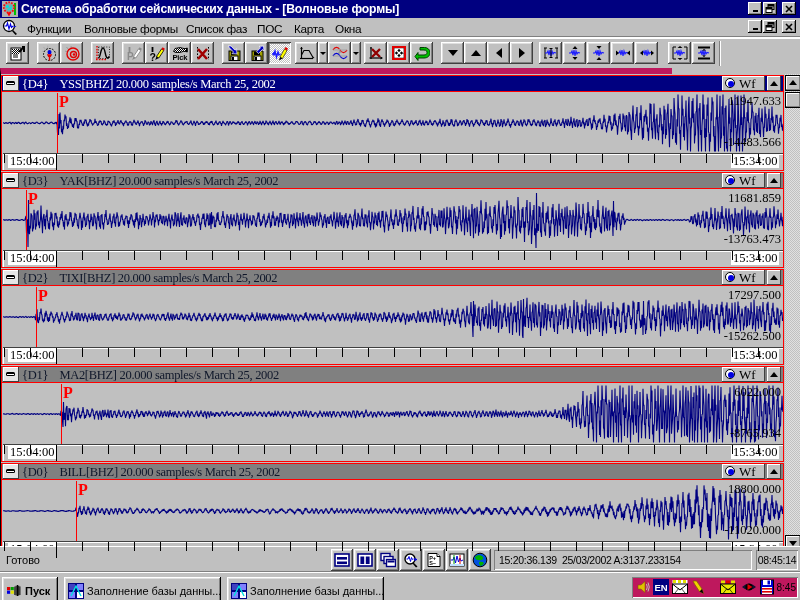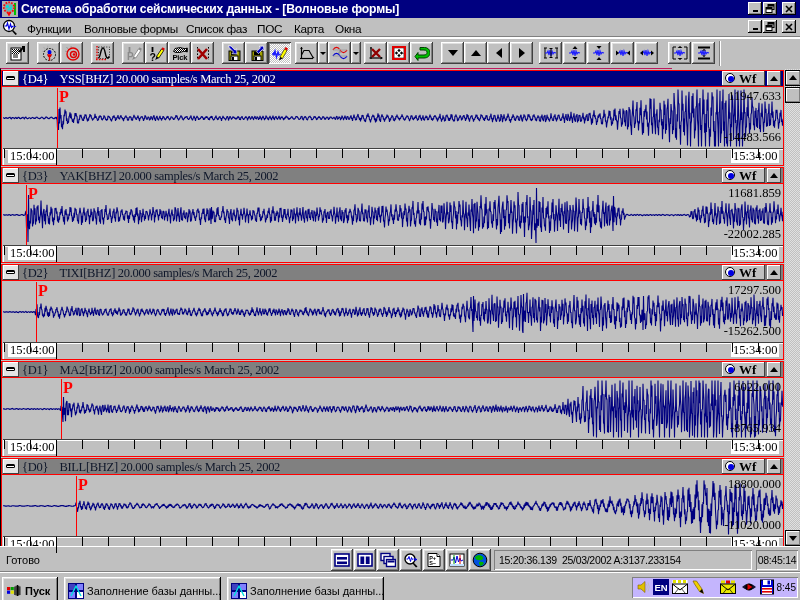--- a/index.html
+++ b/index.html
@@ -15,35 +15,35 @@
 .toolbar { position:absolute; left:0; top:40px; width:800px; height:28px; background:#c0c0c0; }
 .tbtn { position:absolute; top:2px; height:22px; background:#c0c0c0;
   box-shadow: inset -1px -1px 0 #404040, inset 1px 1px 0 #fff, inset -2px -2px 0 #808080, inset 2px 2px 0 #dfdfdf;
   display:flex; align-items:center; justify-content:center; }
 .tbtn.press { background-color:#fff;
   background-image: linear-gradient(45deg,#c0c0c0 25%,transparent 25%,transparent 75%,#c0c0c0 75%),
                     linear-gradient(45deg,#c0c0c0 25%,transparent 25%,transparent 75%,#c0c0c0 75%);
   background-size:2px 2px; background-position:0 0,1px 1px;
   box-shadow: inset 1px 1px 0 #404040, inset -1px -1px 0 #fff, inset 2px 2px 0 #808080; }
 .tsep { position:absolute; top:1px; width:2px; height:25px; border-left:1px solid #808080; border-right:1px solid #fff; }
-.mdi { position:absolute; left:0; top:68px; width:672px; height:478px; background:#c0c0c0; border-top:1px solid #be185d; border-left:1px solid #000; }
+.mdi { position:absolute; left:0; top:68px; width:672px; height:478px; background:#c0c0c0; border-top:6px solid #be185d; border-left:1px solid #000; }
 .panel { position:absolute; left:0; width:783px; height:96px; border:1px solid #ff0000; background:#c0c0c0; }
 .phdr { position:absolute; left:0; top:0; width:781px; height:16px; background:#808080; border-bottom:1px solid #ff0000; }
 .phdr.act { background:#000080; }
 .phdr .htxt { position:absolute; left:20px; top:1px; font-family:"Liberation Serif", serif; font-size:12.5px; letter-spacing:-0.3px; color:#0f172a; white-space:nowrap; }
 .phdr.act .htxt { color:#fff; }
 .sysbx { position:absolute; left:1px; top:0px; width:16px; height:15px; background:#e4e4e4;
   box-shadow: inset -1px -1px 0 #404040, inset 1px 1px 0 #fff; }
 .sysbx .dash { position:absolute; left:3px; top:5px; width:9px; height:4px; background:#000; border-radius:1.5px; }
 .sysbx .dash::after { content:""; position:absolute; left:1px; top:1.5px; width:7px; height:1px; background:#fff; }
 .wfbtn { position:absolute; right:18px; top:0; width:43px; height:15px; background:#c0c0c0;
   box-shadow: inset -1px -1px 0 #404040, inset 1px 1px 0 #fff; }
 .radio { position:absolute; left:3px; top:2px; width:10px; height:10px; border-radius:50%; background:#fff; border:1px solid #000; }
 .radio::after { content:""; position:absolute; left:2px; top:2px; width:6px; height:6px; border-radius:50%; background:#0000e0; }
-.wft { position:absolute; left:17px; top:0px; font-family:"Liberation Serif", serif; font-size:13px; font-weight:bold; color:#000; }
+.wft { position:absolute; left:17px; top:0px; font-family:"Liberation Serif", serif; font-size:13px; font-weight:normal; color:#000; }
 .upbtn { position:absolute; right:2px; top:0; width:14px; height:15px; background:#c0c0c0;
   box-shadow: inset -1px -1px 0 #404040, inset 1px 1px 0 #fff; display:flex; align-items:center; justify-content:center; }
 .trace { position:absolute; left:1px; top:17px; width:780px; height:60px; background:#c0c0c0; overflow:hidden; }
 .pline { position:absolute; top:0; width:1px; height:60px; background:#ff0000; }
 .plab { position:absolute; top:0px; font-family:"Liberation Serif", serif; font-size:16px; font-weight:bold; color:#ff0000; }
 .amax,.amin { position:absolute; right:2px; font-family:"Liberation Serif", serif; font-size:12.5px; color:#000; }
 .amax { top:1px; } .amin { bottom:3px; }
 .taxis { position:absolute; left:1px; top:77px; width:780px; height:17px; background:#c0c0c0;
   border-top:1px solid #404040; box-shadow: inset 1px 1px 0 #fff; }
 .taxis svg { position:absolute; left:0; top:0; z-index:2; }
@@ -66,21 +66,21 @@
 .taskbar { position:absolute; left:0; top:572px; width:800px; height:28px; background:#c0c0c0; border-top:1px solid #fff; box-shadow:0 -1px 0 #808080; }
 .task { position:absolute; top:4px; height:27px; background:#c0c0c0;
   box-shadow: inset -1px -1px 0 #000, inset 1px 1px 0 #fff, inset -2px -2px 0 #808080, inset 2px 2px 0 #dfdfdf;
   font-size:11px; color:#000; display:flex; align-items:center; white-space:nowrap; overflow:hidden; }
 .task .ticon { width:16px; height:16px; margin:0 3px 0 4px; flex:none; }
 .task.press { background-color:#fff;
   background-image: linear-gradient(45deg,#c0c0c0 25%,transparent 25%,transparent 75%,#c0c0c0 75%),
                     linear-gradient(45deg,#c0c0c0 25%,transparent 25%,transparent 75%,#c0c0c0 75%);
   background-size:2px 2px; background-position:0 0,1px 1px;
   box-shadow: inset 1px 1px 0 #000, inset -1px -1px 0 #fff, inset 2px 2px 0 #808080; font-weight:bold; }
-.tray { position:absolute; left:632px; top:4px; width:166px; height:21px; background:#c4b5fd;
+.tray { position:absolute; left:632px; top:4px; width:166px; height:21px; background:#be185d;
   box-shadow: inset 1px 1px 0 #808080, inset -1px -1px 0 #fff; }
 .tico { position:absolute; top:2px; width:16px; height:16px; }
 .tclock { position:absolute; right:2px; top:5px; font-size:10px; color:#000; }
 </style></head><body>
 <div class="titlebar">
     <div class="abs" style="left:2px;top:1px"><svg width="16" height="16" viewBox="0 0 16 16" style="">
         <rect width="16" height="16" fill="#b0b0b0"></rect>
 <rect x="12" y="2" width="2" height="12" fill="#00c000"></rect>
 <circle cx="7" cy="6.5" r="5.2" fill="#9a9a9a" stroke="#ff0000" stroke-width="1.8" stroke-dasharray="1.6 1.3"></circle>
 <circle cx="5.5" cy="5.5" r="1.6" fill="#00e0e0"></circle>
@@ -459,21 +459,21 @@
           <svg width="12" height="14" viewBox="0 0 12 14" style="">
             <path d="M2 9 L10 9 L6 4 Z" fill="#000"></path>
           </svg>
         </div>
       </div>
 <div class="trace"><svg width="780" height="60" viewBox="0 0 780 60" style="">
           <polyline points="0.0,29.8 0.5,29.8 1.0,29.8 1.5,30.2 2.0,30.0 2.5,30.1 3.0,29.7 3.5,29.9 4.0,29.9 4.5,30.3 5.0,30.1 5.5,30.0 6.0,29.5 6.5,29.8 7.0,29.9 7.5,30.7 8.0,30.2 8.5,30.1 9.0,29.6 9.5,29.7 10.0,29.5 10.5,30.2 11.0,29.9 11.5,30.4 12.0,30.0 12.5,30.2 13.0,29.5 13.5,29.7 14.0,29.4 14.5,30.1 15.0,29.8 15.5,30.5 16.0,30.2 16.5,30.4 17.0,30.3 17.5,30.3 18.0,29.6 18.5,29.9 19.0,29.4 19.5,30.0 20.0,29.8 20.5,30.6 21.0,30.2 21.5,30.2 22.0,29.5 22.5,27.7 23.0,25.9 23.5,42.9 24.0,31.0 24.5,29.3 25.0,57.0 25.5,10.0 26.0,42.1 26.5,44.2 27.0,35.8 27.5,38.6 28.0,23.3 28.5,25.1 29.0,25.9 29.5,41.4 30.0,38.4 30.5,38.2 31.0,19.7 31.5,29.6 32.0,23.3 32.5,39.6 33.0,33.8 33.5,36.4 34.0,21.6 34.5,24.3 35.0,20.2 35.5,35.3 36.0,31.9 36.5,38.3 37.0,32.1 37.5,28.8 38.0,15.5 38.5,28.4 39.0,33.0 39.5,43.2 40.0,28.5 40.5,25.9 41.0,24.0 41.5,36.2 42.0,29.0 42.5,39.4 43.0,25.4 43.5,26.9 44.0,19.9 44.5,30.8 45.0,31.0 45.5,38.8 46.0,33.3 46.5,39.5 47.0,27.2 47.5,30.5 48.0,21.9 48.5,28.4 49.0,23.5 49.5,36.6 50.0,32.4 50.5,40.3 51.0,33.2 51.5,35.0 52.0,23.1 52.5,25.1 53.0,22.9 53.5,28.8 54.0,26.6 54.5,36.4 55.0,31.4 55.5,37.8 56.0,33.7 56.5,34.7 57.0,27.0 57.5,29.6 58.0,23.7 58.5,28.2 59.0,21.1 59.5,30.8 60.0,30.3 60.5,36.8 61.0,32.0 61.5,39.6 62.0,25.6 62.5,29.7 63.0,24.0 63.5,30.2 64.0,28.7 64.5,36.4 65.0,32.4 65.5,34.4 66.0,28.7 66.5,30.8 67.0,22.1 67.5,27.0 68.0,22.5 68.5,30.5 69.0,31.0 69.5,36.9 70.0,32.3 70.5,35.7 71.0,27.9 71.5,32.8 72.0,22.8 72.5,25.3 73.0,24.1 73.5,29.6 74.0,29.2 74.5,36.1 75.0,35.1 75.5,38.7 76.0,29.5 76.5,27.0 77.0,22.8 77.5,27.0 78.0,28.8 78.5,39.9 79.0,30.7 79.5,37.6 80.0,28.3 80.5,26.4 81.0,22.6 81.5,30.4 82.0,27.5 82.5,36.9 83.0,33.8 83.5,35.1 84.0,26.4 84.5,26.8 85.0,23.8 85.5,31.3 86.0,30.8 86.5,39.3 87.0,30.1 87.5,32.2 88.0,23.7 88.5,30.0 89.0,26.7 89.5,35.6 90.0,36.0 90.5,34.1 91.0,23.4 91.5,26.4 92.0,25.7 92.5,33.1 93.0,33.1 93.5,39.6 94.0,28.4 94.5,26.8 95.0,22.1 95.5,30.6 96.0,26.1 96.5,36.6 97.0,34.5 97.5,38.7 98.0,25.1 98.5,26.2 99.0,24.0 99.5,34.5 100.0,32.9 100.5,39.4 101.0,32.7 101.5,32.3 102.0,24.0 102.5,26.8 103.0,20.1 103.5,29.4 104.0,29.5 104.5,34.9 105.0,33.7 105.5,34.1 106.0,29.0 106.5,27.4 107.0,23.6 107.5,31.7 108.0,30.9 108.5,37.9 109.0,33.1 109.5,33.2 110.0,26.4 110.5,27.2 111.0,23.7 111.5,33.1 112.0,32.1 112.5,36.7 113.0,26.9 113.5,28.4 114.0,22.4 114.5,25.3 115.0,26.9 115.5,36.6 116.0,32.2 116.5,36.1 117.0,32.3 117.5,31.0 118.0,25.5 118.5,27.1 119.0,24.3 119.5,29.9 120.0,29.2 120.5,34.7 121.0,31.3 121.5,35.6 122.0,28.3 122.5,28.8 123.0,25.6 123.5,26.8 124.0,26.0 124.5,33.8 125.0,30.4 125.5,38.0 126.0,30.6 126.5,34.0 127.0,27.4 127.5,29.7 128.0,24.4 128.5,25.2 129.0,26.0 129.5,31.4 130.0,29.9 130.5,35.4 131.0,30.8 131.5,37.6 132.0,29.0 132.5,32.0 133.0,23.0 133.5,29.8 134.0,22.4 134.5,31.1 135.0,28.5 135.5,39.3 136.0,31.6 136.5,35.1 137.0,25.0 137.5,28.6 138.0,28.0 138.5,37.2 139.0,31.6 139.5,31.9 140.0,23.8 140.5,29.8 141.0,29.4 141.5,35.7 142.0,30.8 142.5,34.0 143.0,26.1 143.5,26.9 144.0,26.5 144.5,29.1 145.0,30.5 145.5,35.4 146.0,31.5 146.5,29.9 147.0,24.3 147.5,27.9 148.0,28.7 148.5,35.5 149.0,29.8 149.5,29.7 150.0,22.1 150.5,27.1 151.0,26.8 151.5,37.5 152.0,29.7 152.5,32.1 153.0,24.9 153.5,26.9 154.0,24.3 154.5,29.3 155.0,30.5 155.5,35.4 156.0,29.5 156.5,31.0 157.0,24.1 157.5,29.3 158.0,25.5 158.5,33.0 159.0,31.7 159.5,34.1 160.0,26.2 160.5,26.2 161.0,26.8 161.5,35.5 162.0,31.2 162.5,31.7 163.0,25.8 163.5,29.7 164.0,30.1 164.5,36.3 165.0,28.9 165.5,27.7 166.0,23.9 166.5,31.5 167.0,30.2 167.5,38.4 168.0,29.5 168.5,28.0 169.0,24.5 169.5,30.6 170.0,29.1 170.5,36.2 171.0,33.4 171.5,34.6 172.0,22.3 172.5,23.6 173.0,25.3 173.5,36.4 174.0,31.1 174.5,30.4 175.0,23.1 175.5,30.0 176.0,32.5 176.5,37.0 177.0,28.9 177.5,26.0 178.0,22.2 178.5,34.7 179.0,34.7 179.5,35.6 180.0,27.7 180.5,29.5 181.0,25.3 181.5,32.8 182.0,31.4 182.5,34.1 183.0,27.7 183.5,27.7 184.0,28.2 184.5,37.1 185.0,32.8 185.5,31.6 186.0,24.1 186.5,28.6 187.0,25.6 187.5,36.4 188.0,36.1 188.5,34.8 189.0,27.8 189.5,27.7 190.0,24.1 190.5,30.2 191.0,27.1 191.5,32.9 192.0,32.7 192.5,35.9 193.0,30.9 193.5,32.1 194.0,25.6 194.5,25.0 195.0,23.6 195.5,28.0 196.0,25.8 196.5,35.0 197.0,34.1 197.5,39.9 198.0,32.2 198.5,34.2 199.0,27.9 199.5,28.4 200.0,23.8 200.5,28.9 201.0,23.6 201.5,34.0 202.0,34.5 202.5,37.1 203.0,29.2 203.5,31.1 204.0,23.4 204.5,28.9 205.0,24.9 205.5,35.5 206.0,33.5 206.5,35.2 207.0,23.3 207.5,28.1 208.0,39.0 208.5,22.0 209.0,34.0 209.5,31.9 210.0,25.5 210.5,27.9 211.0,26.7 211.5,37.0 212.0,35.2 212.5,37.2 213.0,29.9 213.5,31.8 214.0,23.3 214.5,29.4 215.0,22.0 215.5,31.0 216.0,30.0 216.5,34.7 217.0,34.1 217.5,35.0 218.0,31.7 218.5,32.4 219.0,26.1 219.5,26.4 220.0,21.1 220.5,28.3 221.0,26.5 221.5,35.2 222.0,32.9 222.5,37.9 223.0,31.9 223.5,30.1 224.0,24.2 224.5,27.1 225.0,26.0 225.5,33.0 226.0,33.1 226.5,38.9 227.0,28.7 227.5,27.3 228.0,24.0 228.5,34.8 229.0,33.6 229.5,36.3 230.0,27.9 230.5,29.5 231.0,24.5 231.5,31.3 232.0,29.9 232.5,36.2 233.0,33.3 233.5,30.7 234.0,22.9 234.5,26.6 235.0,25.3 235.5,35.0 236.0,31.8 236.5,40.5 237.0,30.2 237.5,28.9 238.0,23.9 238.5,30.6 239.0,29.2 239.5,34.7 240.0,29.3 240.5,29.0 241.0,22.7 241.5,27.8 242.0,29.9 242.5,37.5 243.0,31.2 243.5,30.8 244.0,23.6 244.5,29.5 245.0,30.4 245.5,38.2 246.0,29.1 246.5,29.7 247.0,25.4 247.5,30.4 248.0,30.5 248.5,35.4 249.0,31.0 249.5,34.3 250.0,25.0 250.5,27.6 251.0,25.9 251.5,30.2 252.0,29.9 252.5,35.7 253.0,33.7 253.5,37.0 254.0,27.9 254.5,28.8 255.0,22.5 255.5,26.5 256.0,22.5 256.5,32.0 257.0,29.1 257.5,36.3 258.0,32.2 258.5,35.3 259.0,30.7 259.5,32.6 260.0,26.1 260.5,28.3 261.0,23.9 261.5,29.5 262.0,30.5 262.5,37.4 263.0,33.2 263.5,34.6 264.0,29.5 264.5,33.0 265.0,25.7 265.5,27.9 266.0,22.9 266.5,28.9 267.0,29.6 267.5,37.8 268.0,32.0 268.5,36.1 269.0,25.3 269.5,28.1 270.0,21.3 270.5,28.4 271.0,26.4 271.5,35.7 272.0,31.7 272.5,35.6 273.0,27.9 273.5,31.0 274.0,25.7 274.5,29.1 275.0,27.4 275.5,37.3 276.0,30.5 276.5,32.5 277.0,23.0 277.5,24.6 278.0,22.9 278.5,32.6 279.0,29.9 279.5,37.0 280.0,32.8 280.5,31.6 281.0,24.1 281.5,29.5 282.0,24.1 282.5,32.7 283.0,32.6 283.5,34.6 284.0,28.9 284.5,29.8 285.0,23.9 285.5,31.2 286.0,32.0 286.5,38.3 287.0,32.9 287.5,32.3 288.0,24.3 288.5,26.9 289.0,24.7 289.5,36.1 290.0,31.5 290.5,34.3 291.0,23.2 291.5,29.3 292.0,28.6 292.5,38.4 293.0,30.0 293.5,28.6 294.0,22.3 294.5,31.1 295.0,31.6 295.5,36.2 296.0,27.6 296.5,30.2 297.0,23.1 297.5,29.3 298.0,31.0 298.5,35.6 299.0,30.3 299.5,26.9 300.0,22.1 300.5,33.2 301.0,33.4 301.5,37.8 302.0,28.1 302.5,26.1 303.0,25.6 303.5,33.3 304.0,31.7 304.5,36.5 305.0,24.3 305.5,29.1 306.0,23.8 306.5,32.9 307.0,31.7 307.5,35.0 308.0,27.2 308.5,28.7 309.0,25.0 309.5,32.4 310.0,33.0 310.5,36.1 311.0,25.6 311.5,28.2 312.0,26.8 312.5,36.6 313.0,29.6 313.5,30.9 314.0,22.5 314.5,28.9 315.0,29.3 315.5,35.7 316.0,31.8 316.5,31.2 317.0,22.3 317.5,26.8 318.0,24.7 318.5,29.1 319.0,30.2 319.5,37.8 320.0,33.2 320.5,35.4 321.0,26.4 321.5,27.5 322.0,24.0 322.5,32.6 323.0,30.2 323.5,37.9 324.0,28.3 324.5,27.7 325.0,26.9 325.5,33.7 326.0,32.3 326.5,33.9 327.0,26.1 327.5,28.2 328.0,24.3 328.5,30.2 329.0,31.6 329.5,36.4 330.0,30.5 330.5,29.5 331.0,21.7 331.5,27.6 332.0,29.4 332.5,38.6 333.0,32.5 333.5,31.2 334.0,22.5 334.5,32.2 335.0,30.9 335.5,36.8 336.0,27.2 336.5,26.2 337.0,22.3 337.5,34.5 338.0,31.1 338.5,36.3 339.0,25.0 339.5,28.6 340.0,26.9 340.5,38.0 341.0,36.4 341.5,33.8 342.0,24.8 342.5,27.5 343.0,23.1 343.5,33.2 344.0,29.9 344.5,38.3 345.0,30.5 345.5,35.4 346.0,26.6 346.5,27.9 347.0,23.8 347.5,26.6 348.0,26.7 348.5,32.2 349.0,33.6 349.5,39.6 350.0,30.5 350.5,36.1 351.0,25.1 351.5,24.7 352.0,19.2 352.5,29.9 353.0,29.1 353.5,37.5 354.0,34.7 354.5,33.8 355.0,22.8 355.5,25.0 356.0,25.9 356.5,35.9 357.0,35.2 357.5,36.4 358.0,27.4 358.5,25.8 359.0,18.6 359.5,29.2 360.0,27.6 360.5,36.2 361.0,33.3 361.5,36.5 362.0,24.3 362.5,28.1 363.0,24.6 363.5,33.0 364.0,33.3 364.5,37.5 365.0,25.6 365.5,27.2 366.0,20.3 366.5,32.8 367.0,31.9 367.5,40.1 368.0,34.5 368.5,31.4 369.0,21.7 369.5,26.8 370.0,26.9 370.5,39.4 371.0,30.7 371.5,33.5 372.0,22.6 372.5,27.5 373.0,25.4 373.5,35.0 374.0,30.8 374.5,36.3 375.0,23.1 375.5,29.8 376.0,21.5 376.5,32.2 377.0,30.6 377.5,37.6 378.0,29.5 378.5,31.1 379.0,21.1 379.5,27.4 380.0,20.8 380.5,36.5 381.0,35.3 381.5,42.5 382.0,32.9 382.5,29.6 383.0,21.5 383.5,26.9 384.0,24.5 384.5,29.5 385.0,31.9 385.5,40.8 386.0,34.3 386.5,36.1 387.0,27.8 387.5,26.3 388.0,19.4 388.5,31.6 389.0,29.0 389.5,35.2 390.0,32.8 390.5,38.9 391.0,29.9 391.5,34.8 392.0,24.5 392.5,26.8 393.0,19.2 393.5,25.6 394.0,26.3 394.5,35.4 395.0,34.0 395.5,35.8 396.0,29.2 396.5,31.8 397.0,20.1 397.5,26.4 398.0,23.4 398.5,33.5 399.0,27.4 399.5,42.1 400.0,33.4 400.5,33.6 401.0,26.0 401.5,30.2 402.0,18.5 402.5,24.7 403.0,23.5 403.5,36.6 404.0,32.8 404.5,41.6 405.0,27.6 405.5,27.6 406.0,20.9 406.5,26.3 407.0,24.3 407.5,41.5 408.0,36.0 408.5,35.2 409.0,22.3 409.5,23.6 410.0,15.9 410.5,30.1 411.0,27.7 411.5,39.2 412.0,35.9 412.5,41.7 413.0,33.3 413.5,32.8 414.0,25.6 414.5,28.4 415.0,17.0 415.5,28.6 416.0,25.2 416.5,38.7 417.0,34.4 417.5,40.3 418.0,28.3 418.5,34.6 419.0,18.6 419.5,24.5 420.0,16.1 420.5,27.1 421.0,26.4 421.5,40.4 422.0,32.1 422.5,40.2 423.0,31.1 423.5,34.6 424.0,21.9 424.5,25.5 425.0,21.4 425.5,26.6 426.0,26.7 426.5,35.6 427.0,34.0 427.5,43.6 428.0,35.4 428.5,30.0 429.0,18.0 429.5,24.2 430.0,24.1 430.5,35.1 431.0,32.1 431.5,36.8 432.0,23.8 432.5,26.9 433.0,26.1 433.5,37.5 434.0,33.5 434.5,40.9 435.0,26.5 435.5,27.6 436.0,19.9 436.5,35.1 437.0,32.7 437.5,36.5 438.0,20.5 438.5,27.9 439.0,20.6 439.5,37.3 440.0,36.9 440.5,33.0 441.0,18.2 441.5,27.2 442.0,29.2 442.5,44.1 443.0,34.1 443.5,29.0 444.0,16.8 444.5,29.3 445.0,27.1 445.5,38.3 446.0,36.4 446.5,32.8 447.0,17.5 447.5,26.9 448.0,20.2 448.5,37.6 449.0,36.0 449.5,44.0 450.0,32.7 450.5,28.7 451.0,16.3 451.5,21.6 452.0,22.0 452.5,33.5 453.0,25.9 453.5,44.4 454.0,29.8 454.5,38.8 455.0,26.8 455.5,28.8 456.0,16.1 456.5,21.9 457.0,19.5 457.5,34.7 458.0,35.4 458.5,41.4 459.0,30.2 459.5,32.5 460.0,15.3 460.5,28.1 461.0,29.6 461.5,45.3 462.0,33.5 462.5,27.2 463.0,16.7 463.5,32.3 464.0,34.1 464.5,42.1 465.0,27.4 465.5,30.6 466.0,19.6 466.5,30.2 467.0,38.1 467.5,46.0 468.0,24.6 468.5,26.6 469.0,14.1 469.5,29.1 470.0,33.0 470.5,48.3 471.0,19.1 471.5,19.9 472.0,18.0 472.5,43.4 473.0,34.9 473.5,36.6 474.0,16.8 474.5,23.7 475.0,28.7 475.5,45.7 476.0,34.3 476.5,42.2 477.0,20.9 477.5,23.2 478.0,10.2 478.5,23.1 479.0,25.0 479.5,43.7 480.0,38.3 480.5,42.3 481.0,31.6 481.5,38.2 482.0,18.8 482.5,30.5 483.0,12.0 483.5,28.5 484.0,24.2 484.5,44.2 485.0,36.8 485.5,43.0 486.0,23.5 486.5,25.5 487.0,16.3 487.5,26.9 488.0,26.4 488.5,38.6 489.0,36.1 489.5,42.8 490.0,29.2 490.5,35.9 491.0,16.9 491.5,23.7 492.0,15.1 492.5,24.3 493.0,34.8 493.5,44.5 494.0,34.1 494.5,40.4 495.0,22.7 495.5,17.7 496.0,10.8 496.5,26.9 497.0,29.6 497.5,49.0 498.0,34.4 498.5,46.9 499.0,24.0 499.5,19.9 500.0,16.6 500.5,33.3 501.0,24.4 501.5,44.7 502.0,30.9 502.5,41.3 503.0,24.8 503.5,25.1 504.0,10.3 504.5,17.8 505.0,15.9 505.5,38.2 506.0,29.0 506.5,43.6 507.0,30.5 507.5,26.2 508.0,15.1 508.5,28.1 509.0,26.5 509.5,48.8 510.0,38.2 510.5,33.3 511.0,16.4 511.5,22.6 512.0,20.2 512.5,37.6 513.0,35.4 513.5,48.5 514.0,33.6 514.5,35.5 515.0,7.1 515.5,19.7 516.0,20.6 516.5,41.6 517.0,36.1 517.5,43.5 518.0,30.5 518.5,37.8 519.0,18.7 519.5,27.0 520.0,17.1 520.5,37.8 521.0,31.7 521.5,51.9 522.0,31.3 522.5,37.5 523.0,17.1 523.5,19.9 524.0,10.0 524.5,33.0 525.0,31.3 525.5,45.3 526.0,41.0 526.5,39.1 527.0,12.1 527.5,24.4 528.0,26.5 528.5,53.9 529.0,42.6 529.5,34.7 530.0,19.9 530.5,29.8 531.0,15.0 531.5,45.2 532.0,38.4 532.5,41.7 533.0,58.0 533.5,3.0 534.0,42.6 534.5,33.7 535.0,40.0 535.5,40.7 536.0,16.1 536.5,26.9 537.0,17.0 537.5,42.4 538.0,41.1 538.5,46.9 539.0,22.4 539.5,27.6 540.0,12.0 540.5,33.5 541.0,32.8 541.5,41.5 542.0,39.9 542.5,45.8 543.0,22.9 543.5,32.6 544.0,21.4 544.5,29.3 545.0,16.3 545.5,33.6 546.0,30.8 546.5,48.1 547.0,36.4 547.5,45.8 548.0,30.0 548.5,33.6 549.0,17.6 549.5,27.1 550.0,13.9 550.5,34.4 551.0,29.1 551.5,46.8 552.0,35.9 552.5,34.8 553.0,20.2 553.5,27.3 554.0,31.9 554.5,46.1 555.0,30.5 555.5,27.2 556.0,13.8 556.5,35.6 557.0,28.7 557.5,42.1 558.0,23.0 558.5,27.2 559.0,18.8 559.5,29.2 560.0,31.3 560.5,44.5 561.0,26.2 561.5,28.7 562.0,17.3 562.5,37.9 563.0,38.5 563.5,38.4 564.0,16.2 564.5,26.1 565.0,25.3 565.5,48.0 566.0,36.0 566.5,34.3 567.0,20.1 567.5,24.7 568.0,25.5 568.5,44.5 569.0,38.1 569.5,35.3 570.0,19.9 570.5,26.6 571.0,25.7 571.5,46.3 572.0,37.2 572.5,28.9 573.0,12.5 573.5,22.0 574.0,30.0 574.5,46.8 575.0,33.4 575.5,31.1 576.0,14.0 576.5,28.6 577.0,25.6 577.5,39.2 578.0,34.1 578.5,40.4 579.0,27.1 579.5,27.9 580.0,13.9 580.5,24.0 581.0,23.5 581.5,33.0 582.0,33.5 582.5,45.1 583.0,36.5 583.5,40.7 584.0,23.1 584.5,33.4 585.0,11.9 585.5,26.9 586.0,21.5 586.5,37.7 587.0,26.3 587.5,48.1 588.0,32.7 588.5,42.3 589.0,25.2 589.5,25.9 590.0,16.1 590.5,31.8 591.0,26.9 591.5,38.6 592.0,29.1 592.5,40.1 593.0,32.8 593.5,37.7 594.0,19.5 594.5,26.9 595.0,9.9 595.5,27.4 596.0,20.3 596.5,36.6 597.0,33.3 597.5,42.4 598.0,36.7 598.5,43.6 599.0,28.1 599.5,23.8 600.0,15.8 600.5,28.9 601.0,27.2 601.5,41.4 602.0,28.6 602.5,23.4 603.0,17.5 603.5,38.4 604.0,34.8 604.5,40.8 605.0,21.1 605.5,26.1 606.0,19.8 606.5,40.5 607.0,34.0 607.5,35.5 608.0,26.3 608.5,23.6 609.0,20.5 609.5,32.5 610.0,46.0 610.5,11.0 611.0,37.2 611.5,21.8 612.0,23.5 612.5,32.2 613.0,31.9 613.5,40.1 614.0,27.8 614.5,31.5 615.0,23.3 615.5,26.3 616.0,22.7 616.5,33.8 617.0,29.5 617.5,40.5 618.0,34.4 618.5,34.5 619.0,25.9 619.5,27.8 620.0,23.4 620.5,29.9 621.0,27.8 621.5,34.7 622.0,32.5 622.5,31.6 623.0,29.7 623.5,29.8 624.0,29.2 624.5,29.6 625.0,29.7 625.5,30.3 626.0,30.3 626.5,30.4 627.0,30.2 627.5,30.3 628.0,29.3 628.5,29.7 629.0,29.7 629.5,30.4 630.0,30.3 630.5,30.4 631.0,29.6 631.5,29.7 632.0,29.5 632.5,30.4 633.0,30.2 633.5,30.2 634.0,29.3 634.5,29.6 635.0,29.8 635.5,30.5 636.0,30.1 636.5,30.2 637.0,29.4 637.5,29.8 638.0,29.7 638.5,30.4 639.0,30.2 639.5,30.9 640.0,30.1 640.5,30.1 641.0,29.6 641.5,30.0 642.0,29.9 642.5,30.7 643.0,30.1 643.5,30.0 644.0,29.4 644.5,30.1 645.0,30.0 645.5,30.5 646.0,30.3 646.5,30.1 647.0,29.5 647.5,29.7 648.0,29.5 648.5,30.5 649.0,30.2 649.5,30.3 650.0,29.6 650.5,29.9 651.0,29.9 651.5,30.6 652.0,30.1 652.5,30.0 653.0,29.4 653.5,29.7 654.0,30.1 654.5,30.7 655.0,29.9 655.5,29.9 656.0,29.5 656.5,30.0 657.0,29.9 657.5,30.5 658.0,30.0 658.5,30.5 659.0,29.7 659.5,29.6 660.0,29.2 660.5,29.9 661.0,29.9 661.5,30.5 662.0,30.3 662.5,30.4 663.0,29.8 663.5,29.8 664.0,29.6 664.5,30.1 665.0,29.7 665.5,30.1 666.0,30.1 666.5,30.7 667.0,30.3 667.5,30.2 668.0,29.7 668.5,29.7 669.0,29.6 669.5,30.0 670.0,30.2 670.5,30.8 671.0,30.2 671.5,30.2 672.0,29.5 672.5,29.8 673.0,29.7 673.5,30.4 674.0,30.1 674.5,30.2 675.0,29.4 675.5,29.9 676.0,29.9 676.5,30.7 677.0,30.1 677.5,29.7 678.0,29.5 678.5,30.4 679.0,30.3 679.5,30.5 680.0,29.9 680.5,29.9 681.0,29.2 681.5,29.8 682.0,29.8 682.5,30.5 683.0,30.2 683.5,30.4 684.0,29.6 684.5,29.9 685.0,29.4 685.5,30.0 686.0,30.1 686.5,32.3 687.0,30.8 687.5,31.8 688.0,26.2 688.5,29.7 689.0,26.3 689.5,33.4 690.0,34.0 690.5,33.0 691.0,26.0 691.5,26.2 692.0,24.0 692.5,32.5 693.0,28.6 693.5,36.5 694.0,30.4 694.5,34.9 695.0,22.4 695.5,26.8 696.0,24.9 696.5,34.6 697.0,33.2 697.5,37.6 698.0,30.0 698.5,33.1 699.0,24.7 699.5,26.2 700.0,20.8 700.5,31.2 701.0,28.9 701.5,38.1 702.0,33.3 702.5,37.4 703.0,21.4 703.5,28.8 704.0,21.9 704.5,28.4 705.0,28.8 705.5,42.1 706.0,35.7 706.5,36.0 707.0,27.2 707.5,30.1 708.0,17.6 708.5,28.6 709.0,24.1 709.5,37.0 710.0,34.4 710.5,39.1 711.0,33.0 711.5,29.7 712.0,17.9 712.5,30.3 713.0,28.3 713.5,39.9 714.0,33.1 714.5,30.8 715.0,21.5 715.5,26.3 716.0,26.0 716.5,39.2 717.0,36.5 717.5,38.2 718.0,22.0 718.5,28.7 719.0,15.9 719.5,28.7 720.0,25.9 720.5,33.9 721.0,32.5 721.5,38.6 722.0,28.4 722.5,26.7 723.0,18.2 723.5,28.4 724.0,32.1 724.5,41.3 725.0,28.4 725.5,27.2 726.0,18.5 726.5,32.6 727.0,34.2 727.5,40.0 728.0,25.1 728.5,26.1 729.0,23.9 729.5,29.3 730.0,33.5 730.5,43.4 731.0,28.5 731.5,36.8 732.0,18.0 732.5,24.9 733.0,23.7 733.5,37.0 734.0,37.1 734.5,40.5 735.0,22.8 735.5,26.7 736.0,23.2 736.5,40.9 737.0,35.6 737.5,39.8 738.0,25.2 738.5,22.4 739.0,19.3 739.5,32.5 740.0,32.1 740.5,44.9 741.0,34.3 741.5,35.4 742.0,16.6 742.5,26.9 743.0,30.4 743.5,39.4 744.0,26.2 744.5,27.8 745.0,19.8 745.5,33.2 746.0,33.0 746.5,42.5 747.0,25.1 747.5,24.6 748.0,20.4 748.5,34.4 749.0,34.8 749.5,37.5 750.0,22.8 750.5,25.2 751.0,24.7 751.5,38.8 752.0,34.8 752.5,39.4 753.0,22.4 753.5,26.3 754.0,20.2 754.5,33.7 755.0,30.9 755.5,38.6 756.0,24.9 756.5,26.1 757.0,23.6 757.5,35.9 758.0,34.1 758.5,35.3 759.0,25.9 759.5,27.7 760.0,23.3 760.5,37.7 761.0,38.2 761.5,38.5 762.0,21.9 762.5,27.8 763.0,18.1 763.5,24.3 764.0,27.9 764.5,39.6 765.0,35.7 765.5,40.2 766.0,26.8 766.5,26.9 767.0,18.3 767.5,27.9 768.0,26.5 768.5,39.8 769.0,32.3 769.5,37.7 770.0,26.7 770.5,27.4 771.0,16.2 771.5,24.5 772.0,26.8 772.5,38.3 773.0,31.3 773.5,34.4 774.0,24.4 774.5,29.0 775.0,19.5 775.5,27.9 776.0,30.8 776.5,36.5 777.0,31.5 777.5,28.7 778.0,22.9 778.5,29.8 779.0,31.5 779.5,36.3 780.0,26.8" fill="none" stroke="#000080" stroke-width="1.1" stroke-linejoin="bevel"></polyline>
         </svg>
 <div class="pline" style="left:23px"></div>
 <div class="plab" style="left:25px">P</div>
-<div class="amax">11681.859</div><div class="amin">-22002.285</div></div>
+<div class="amax">11681.859</div><div class="amin">-13763.473</div></div>
 <div class="taxis">
         <svg width="780" height="16" viewBox="0 0 780 16" style="">
           <line x1="1.5" y1="0" x2="1.5" y2="9" stroke="#000"></line>
           <line x1="27.5" y1="0" x2="27.5" y2="9" stroke="#000"></line>
           <line x1="53.5" y1="0" x2="53.5" y2="16" stroke="#000"></line>
           <line x1="79.5" y1="0" x2="79.5" y2="9" stroke="#000"></line>
           <line x1="105.5" y1="0" x2="105.5" y2="9" stroke="#000"></line>
           <line x1="131.5" y1="0" x2="131.5" y2="9" stroke="#000"></line>
           <line x1="157.5" y1="0" x2="157.5" y2="9" stroke="#000"></line>
           <line x1="183.5" y1="0" x2="183.5" y2="9" stroke="#000"></line>

